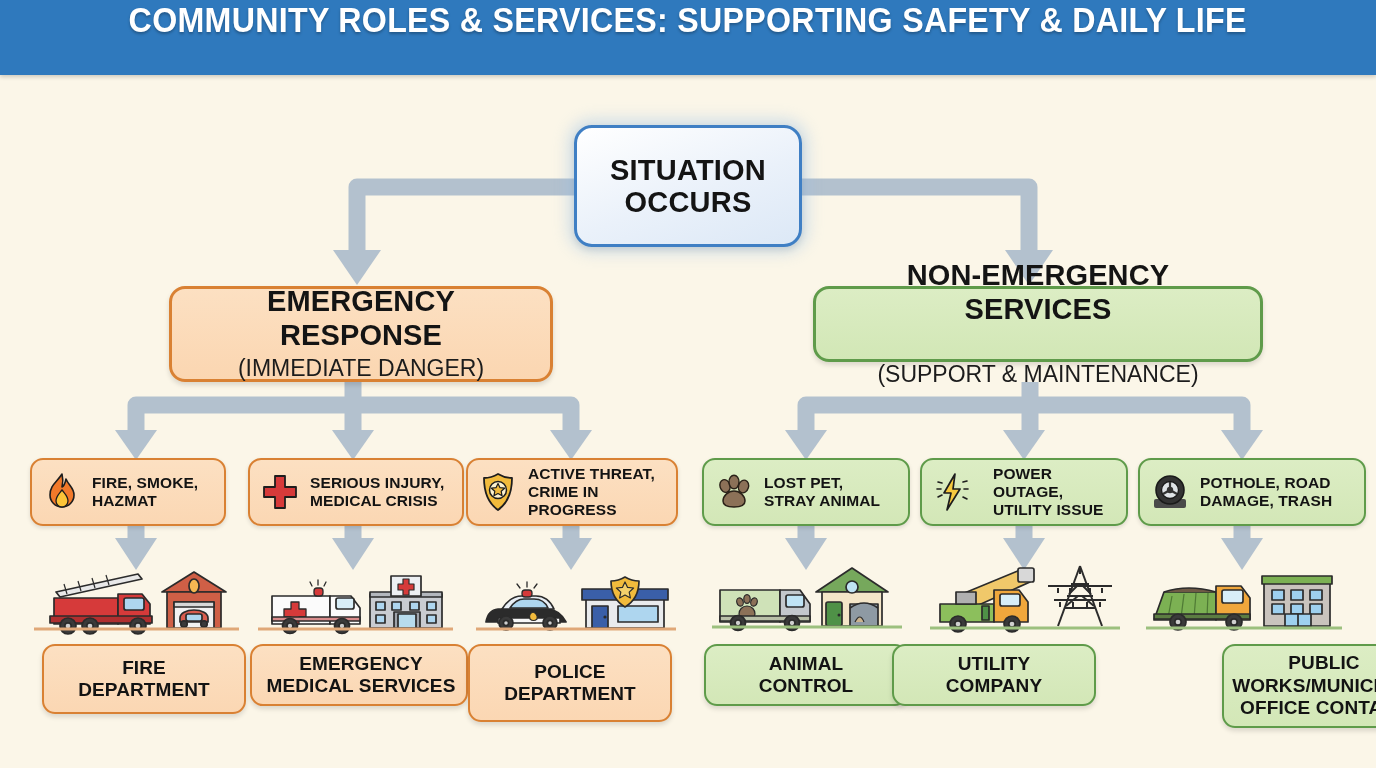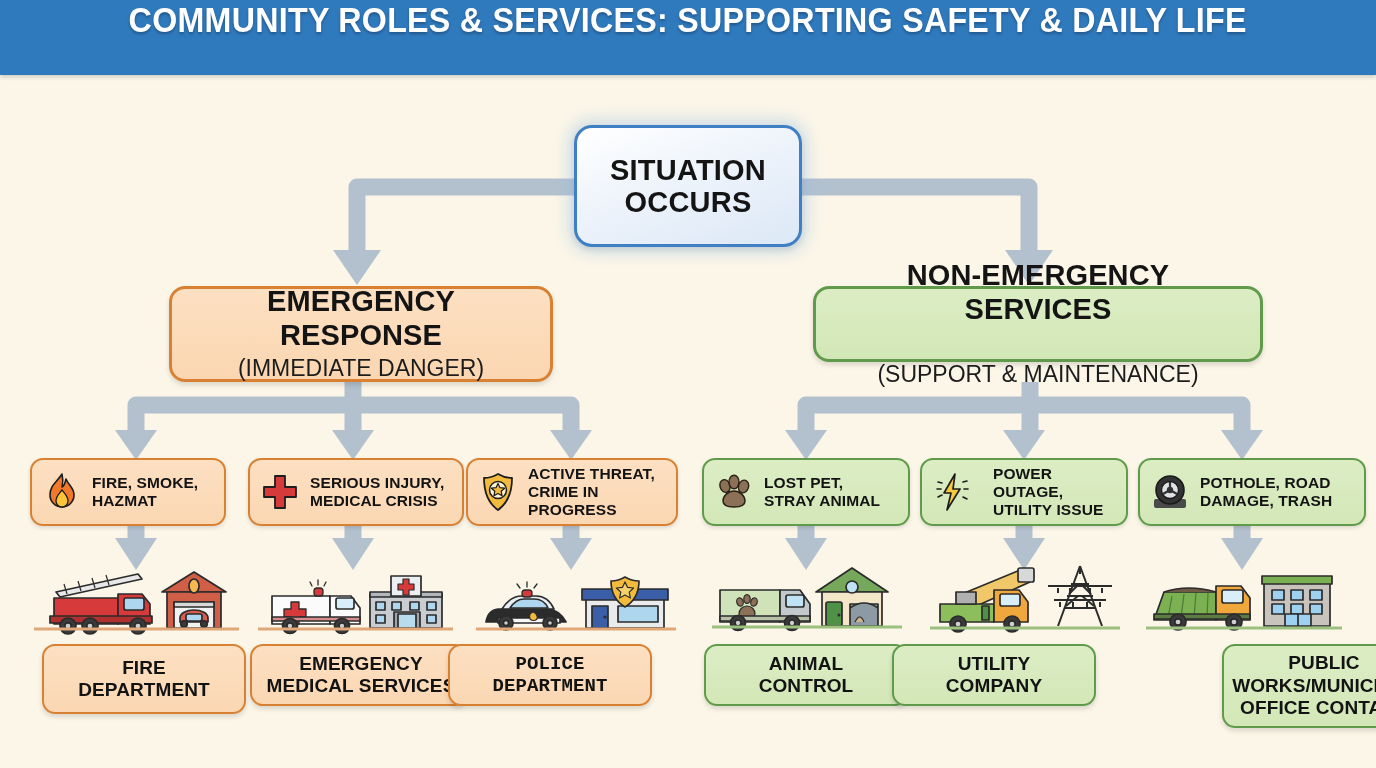--- a/index.html
+++ b/index.html
@@ -463,21 +463,21 @@
   <div class="node res res-orange" style="left:42px;top:644px;width:204px;height:70px;">
     <div class="t">FIRE
 DEPARTMENT</div>
   </div>
 
   <div class="node res res-orange" style="left:250px;top:644px;width:218px;height:62px;padding-left:12px;">
     <div class="t">EMERGENCY
 MEDICAL SERVICES</div>
   </div>
 
-  <div class="node res res-orange" style="left:448px;top:644px;width:204px;height:62px;font-family:Liberation Mono, monospace;">
+  <div class="node res res-orange" style="left:468px;top:644px;width:204px;height:78px;">
     <div class="t">POLICE
 DEPARTMENT</div>
   </div>
 
   <div class="node res res-green" style="left:704px;top:644px;width:204px;height:62px;">
     <div class="t">ANIMAL
 CONTROL</div>
   </div>
 
   <div class="node res res-green" style="left:892px;top:644px;width:204px;height:62px;">

